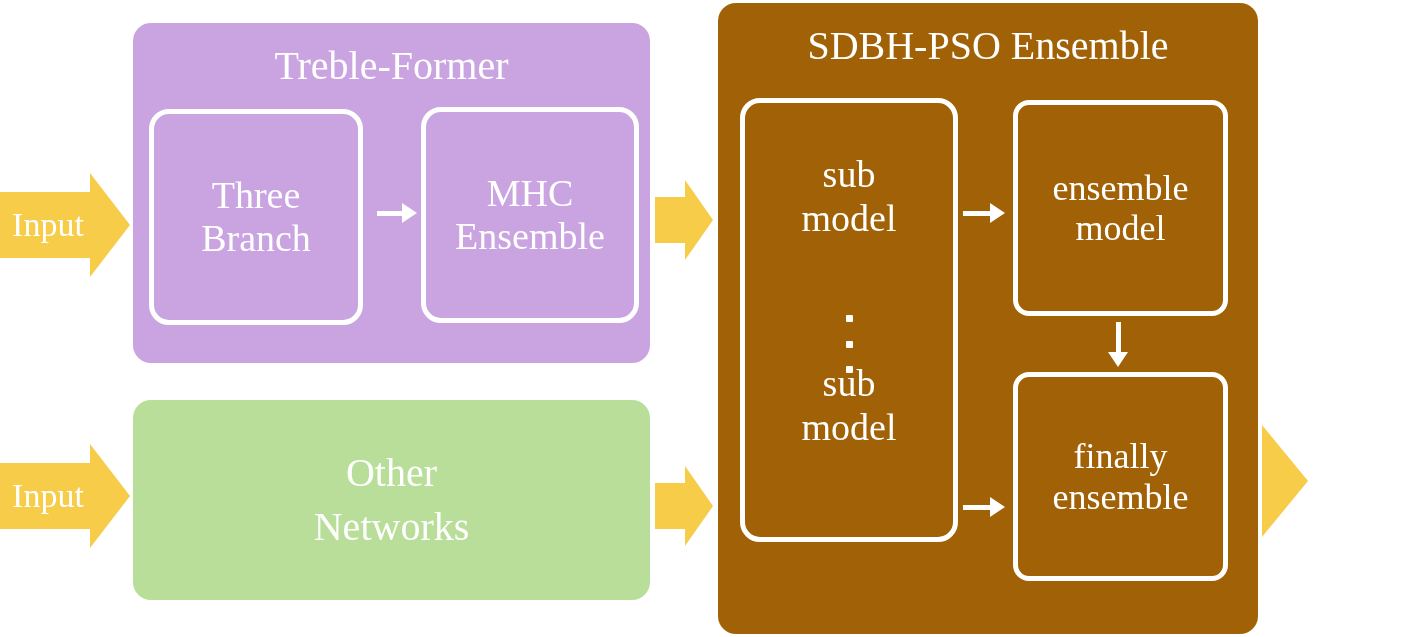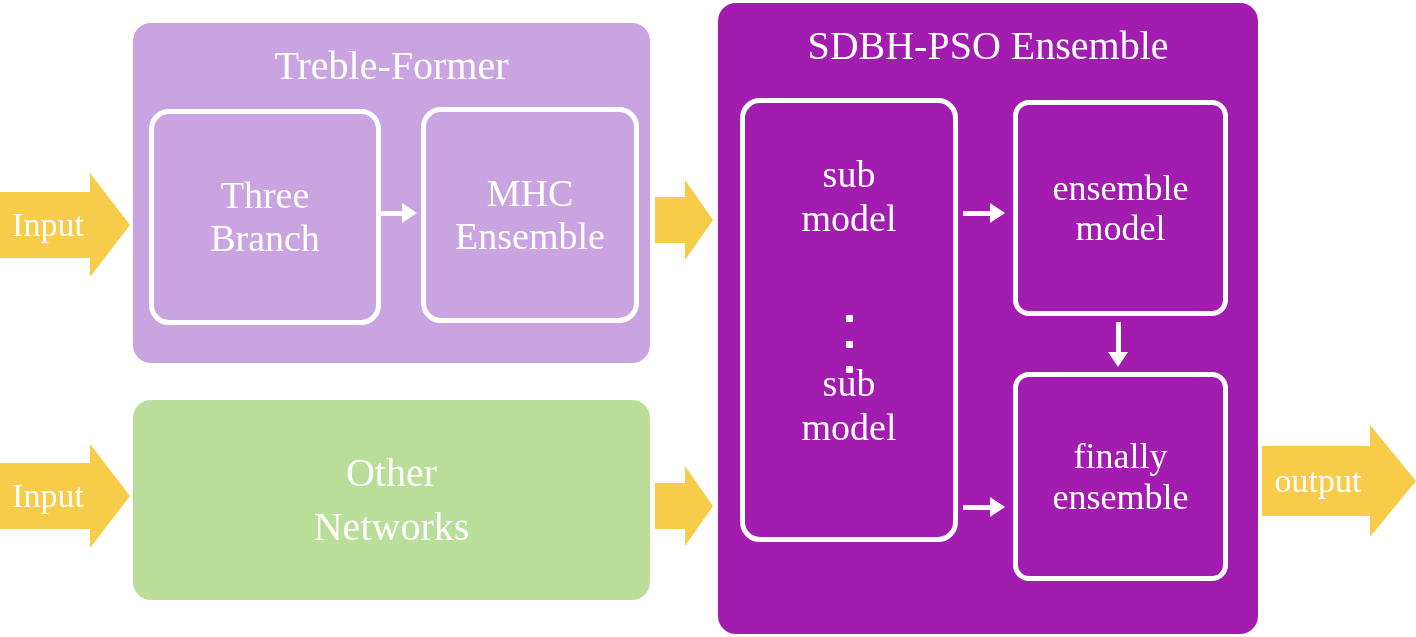--- a/index.html
+++ b/index.html
@@ -28,21 +28,21 @@
     right: 0;
     text-align: center;
     color: #ffffff;
     line-height: 1.05;
     white-space: nowrap;
   }
 
   
   .group-purple { background: #C9A4E1; }
   .group-green  { background: #B9DE9A; }
-  .group-blue   { background: #a21caf; padding-left: 38px; }
+  .group-blue   { background: #a16207; padding-left: 38px; }
 
   
   .inner-box {
     position: absolute;
     box-sizing: border-box;
     border: 5px solid #ffffff;
     border-radius: 20px;
     display: flex;
     align-items: center;
     justify-content: center;
@@ -134,21 +134,21 @@
   <div class="yellow-arrow" style="left:0px; top:172px; width:130px; height:105px;">
     <div class="ya-body" style="width:90px; height:66px; font-size:34px; padding-left:6px;">
       <span>Input</span>
     </div>
     <div class="ya-head" style="border-top-width:52px; border-bottom-width:52px; border-left-width:40px;"></div>
   </div>
 
   <div class="block group-purple" style="left:133px; top:23px; width:517px; height:340px;">
     <div class="block-title" style="top:22px; font-size:40px;">Treble-Former</div>
 
-    <div class="inner-box" style="left:16px; top:86px; width:232px; height:216px; font-size:38px;">
+    <div class="inner-box" style="left:16px; top:86px; width:214px; height:216px; font-size:38px;">
       <div>
         <div>Three</div>
         <div>Branch</div>
       </div>
     </div>
 
     <div class="arrow-right-white" style="left:244px; top:180px; width:40px; height:20px;">
       <div class="shaft"></div>
       <div class="head"></div>
     </div>
@@ -231,19 +231,16 @@
 
     <div class="inner-box radius-sm" style="left:295px; top:369px; width:215px; height:209px; font-size:36px;">
       <div>
         <div>finally</div>
         <div>ensemble</div>
       </div>
     </div>
   </div>
 
   <div class="yellow-arrow" style="left:1262px; top:425px; width:154px; height:112px;">
-    <div class="ya-body" style="width:108px; height:70px; font-size:34px; padding-left:4px;">
-      <span>output</span>
-    </div>
     <div class="ya-head" style="border-top-width:56px; border-bottom-width:56px; border-left-width:46px;"></div>
   </div>
 
 </div>
 
 </body></html>

